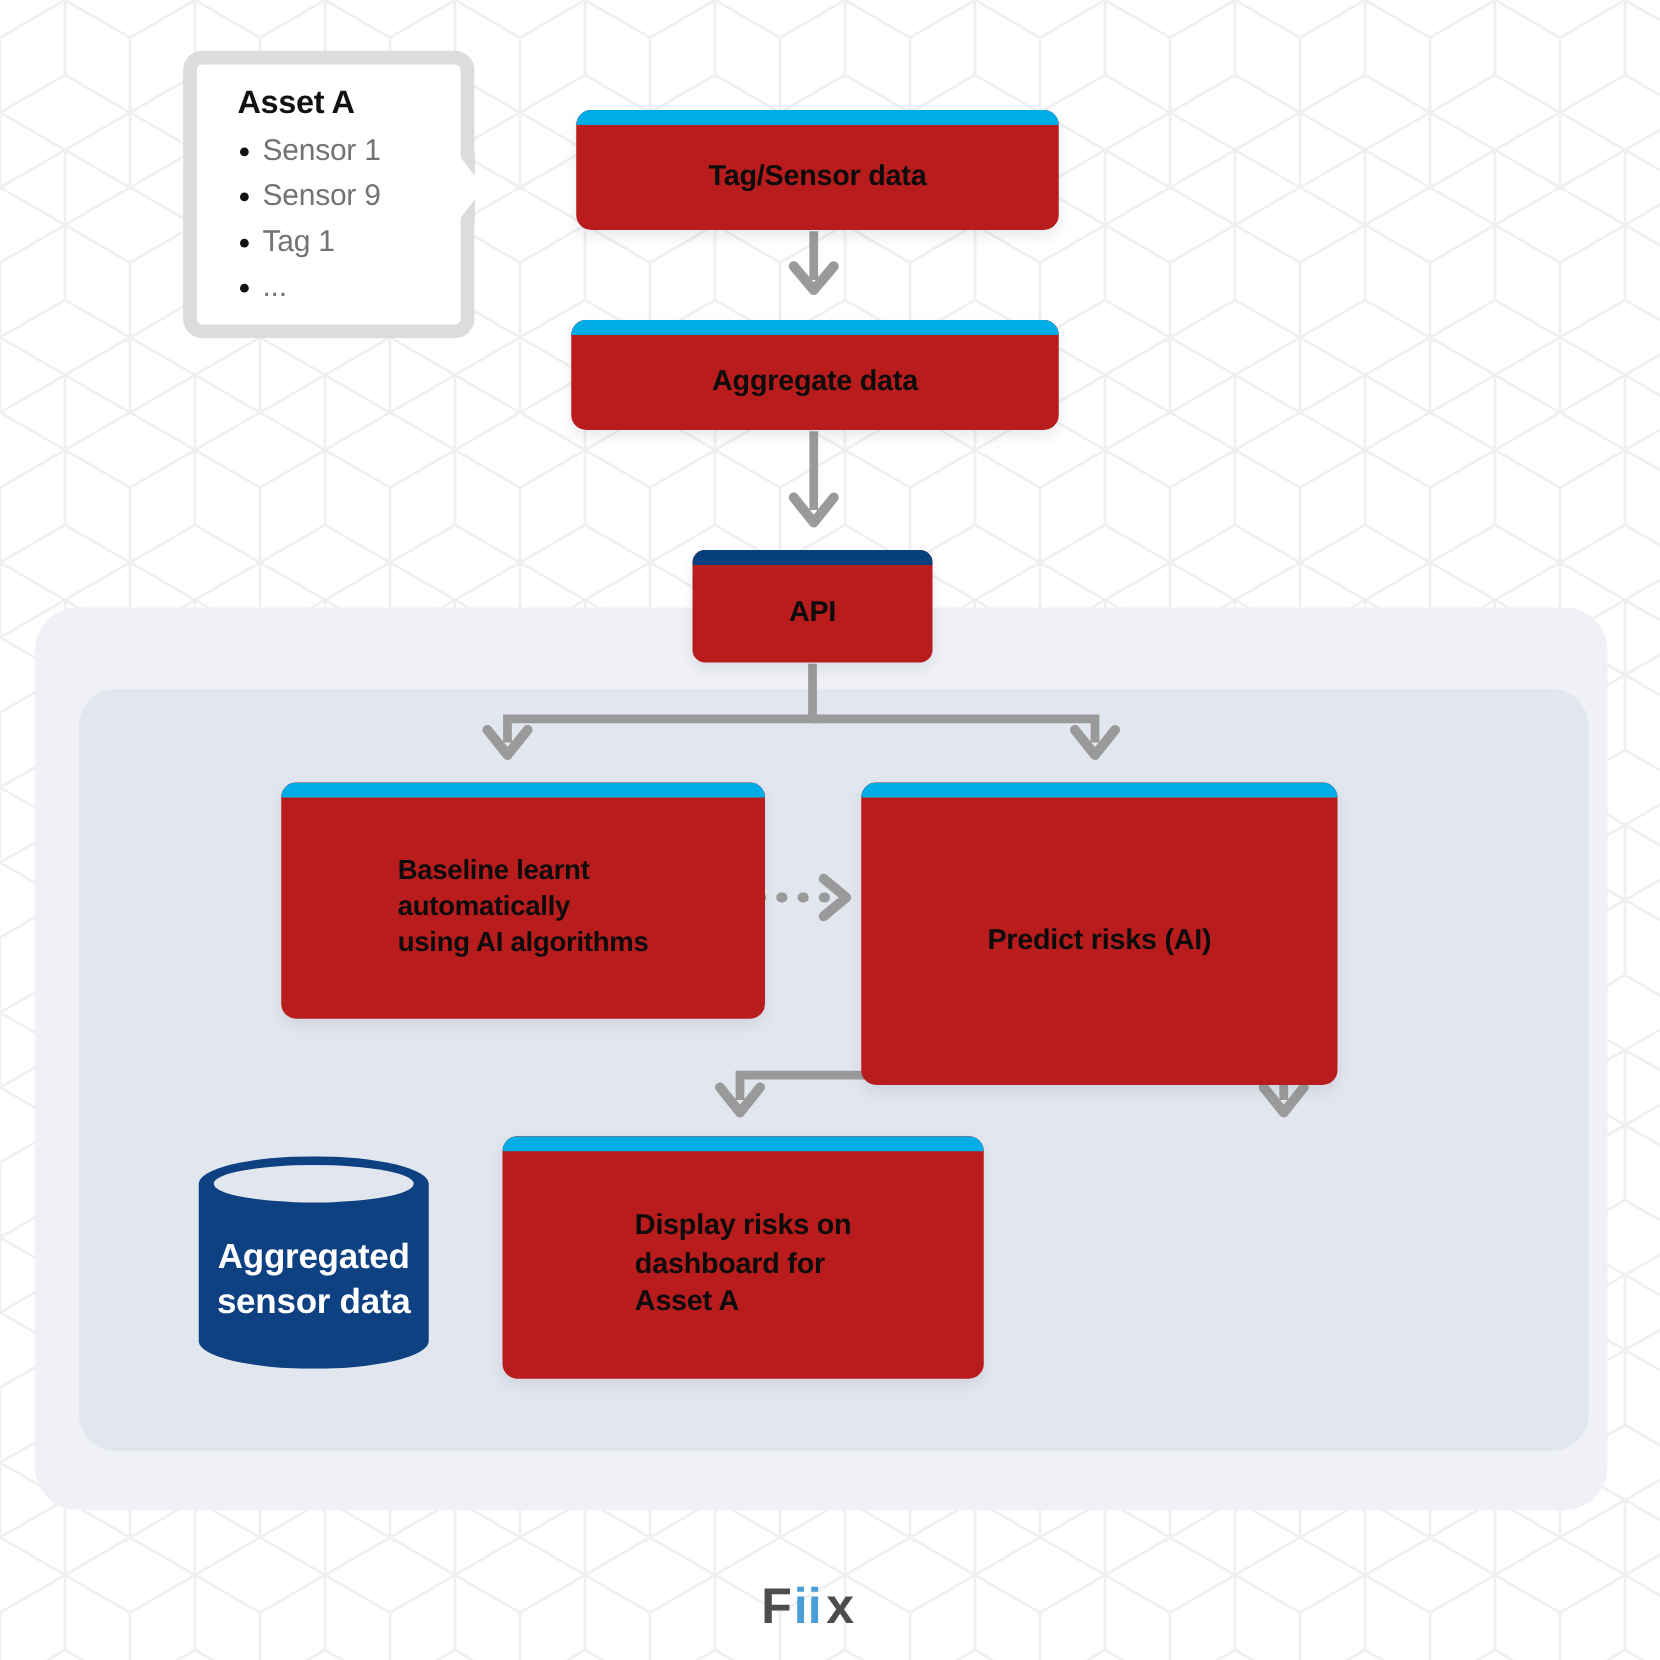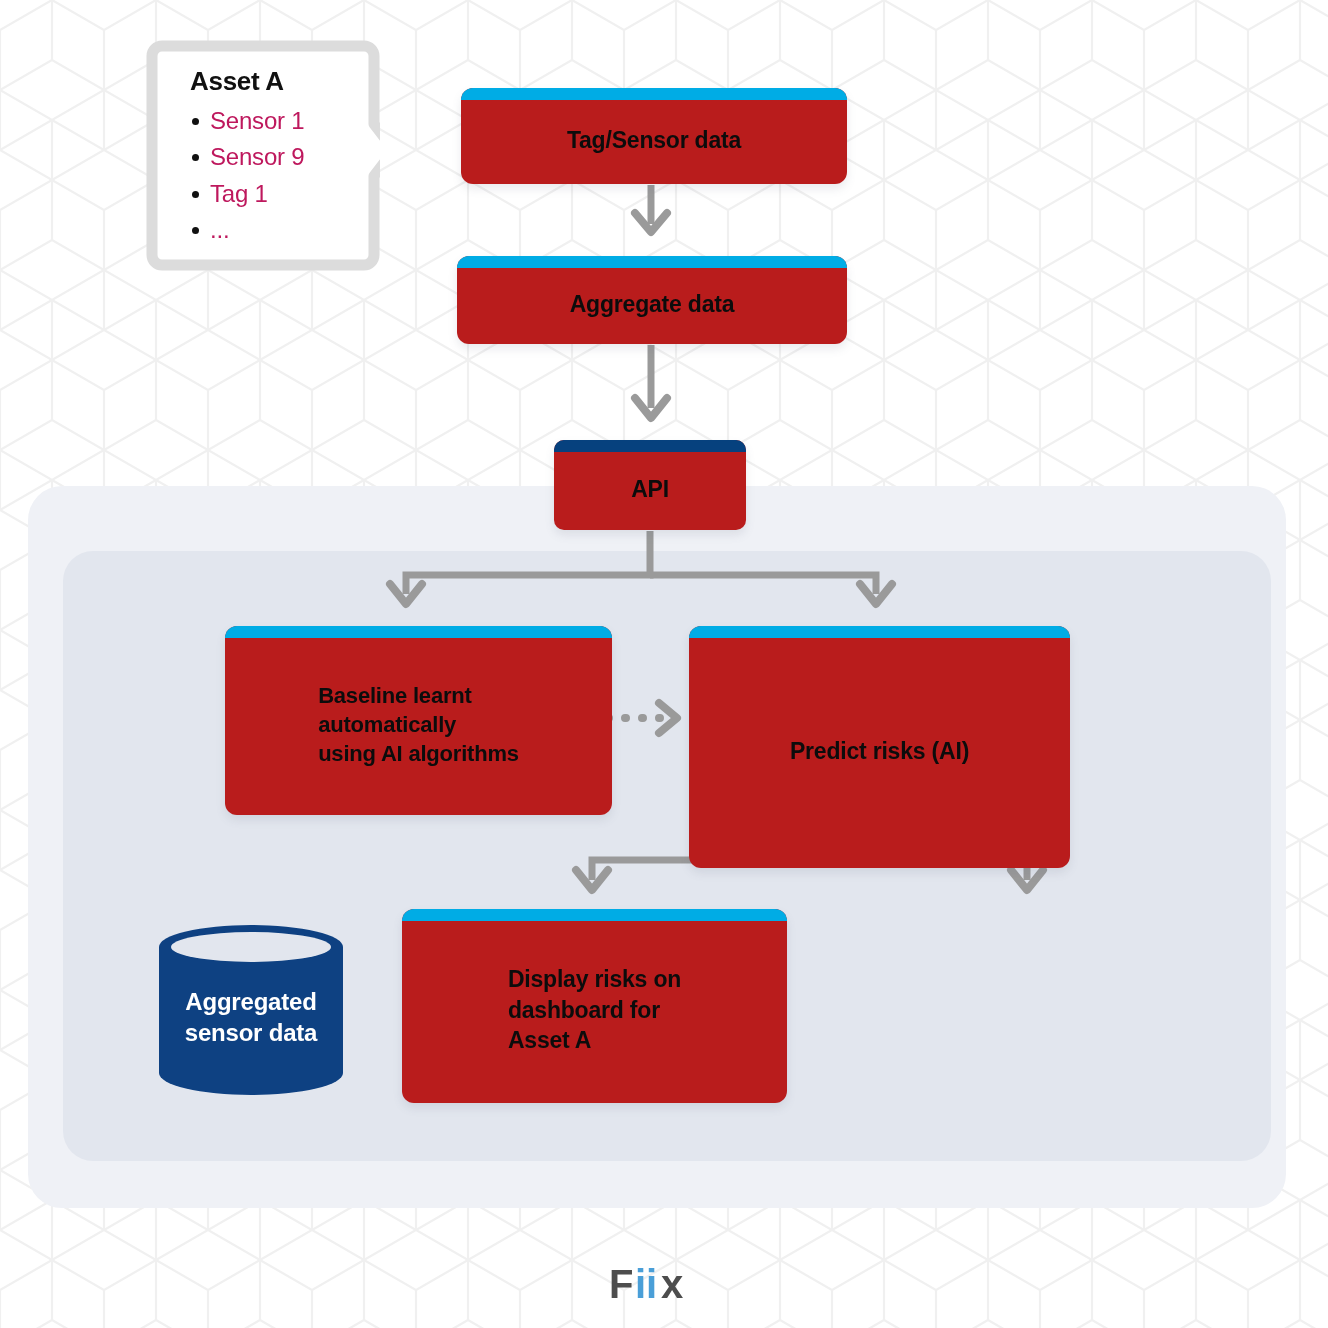--- a/index.html
+++ b/index.html
@@ -124,21 +124,21 @@
     margin-bottom: 6px;
   }
   #asset-callout ul {
     margin: 0;
     padding: 0 0 0 20px;
     list-style: none;
   }
   #asset-callout li {
     position: relative;
     font-size: 24px;
-    color: #be185d;
+    color: #737373;
     line-height: 1.52;
     letter-spacing: -0.2px;
   }
   #asset-callout li::before {
     content: "";
     position: absolute;
     left: -18px;
     top: 15px;
     width: 7px;
     height: 7px;
@@ -153,21 +153,21 @@
     width: 192px;
     height: 170px;
     z-index: 4;
   }
   #db-cylinder .db-text {
     position: absolute;
     left: 0;
     top: 62px;
     width: 192px;
     text-align: center;
-    font-size: 24px;
+    font-size: 28px;
     font-weight: bold;
     color: #ffffff;
     line-height: 1.28;
     letter-spacing: -0.2px;
     z-index: 2;
     white-space: pre-line;
   }
   
   #brand-logo {
     position: absolute;

